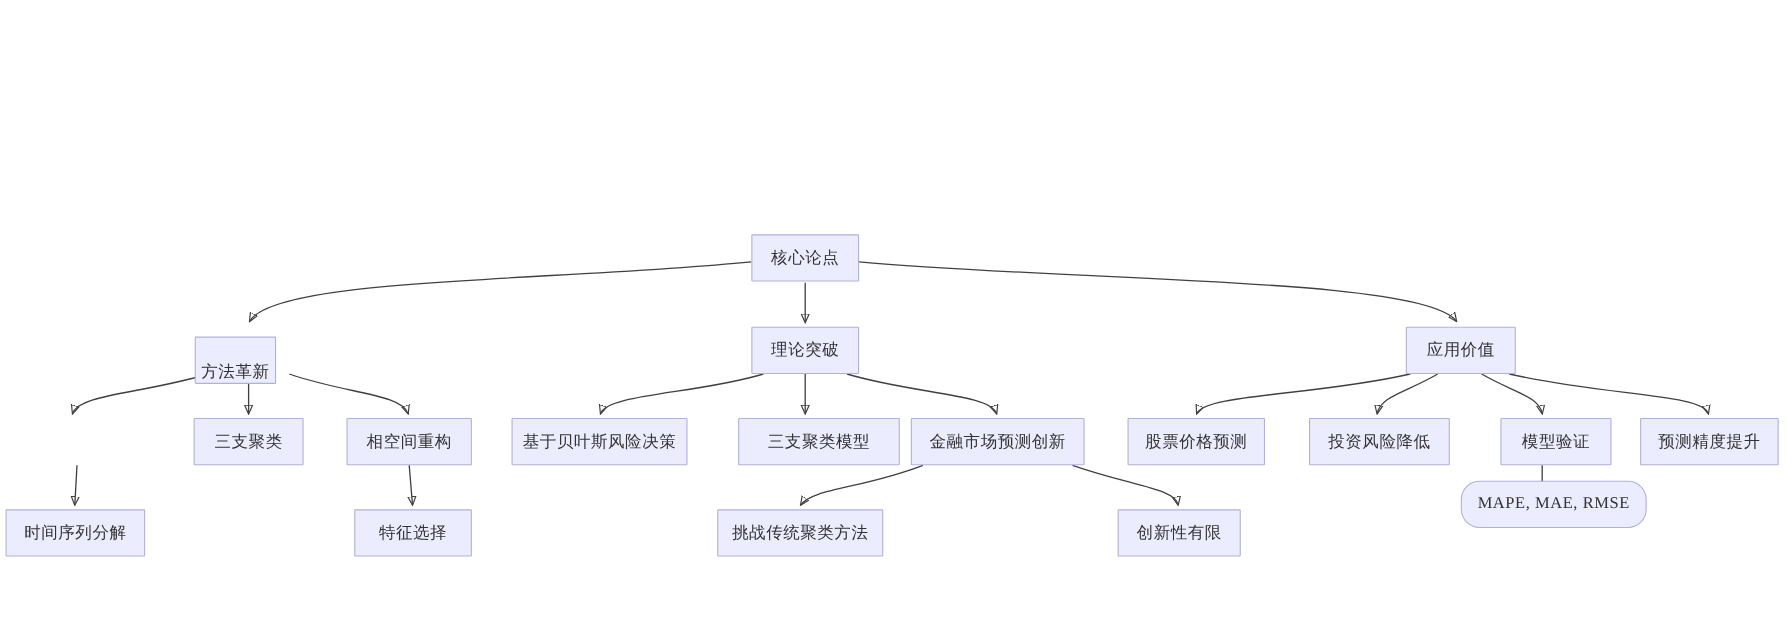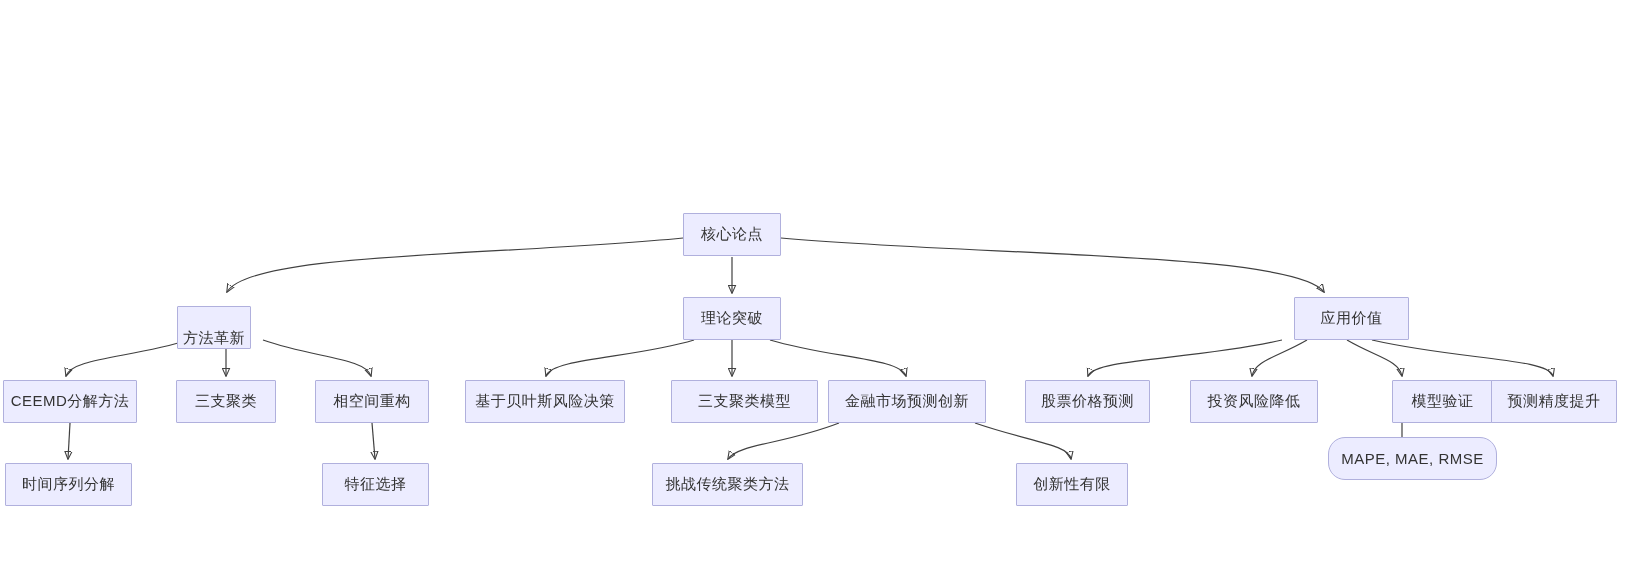--- a/index.html
+++ b/index.html
@@ -9,21 +9,21 @@
     --text: #333333;
     --background: #ffffff;
   }
   * { margin: 0; padding: 0; box-sizing: border-box; }
   html, body { background: var(--background); }
   .canvas {
     position: relative;
     width: 1628px;
     height: 576px;
     background: var(--background);
-    font-family: Liberation Sans, sans-serif;
+    font-family: Liberation Serif, serif;
     overflow: hidden;
   }
   .edges {
     position: absolute;
     left: 0; top: 0;
     width: 1628px; height: 576px;
   }
   .edges path { stroke: var(--edge); stroke-width: 1.2; fill: none; }
   .node {
     position: absolute;
@@ -74,27 +74,24 @@
   <div class="node" style="left:683px; top:213px; width:98px;">
       <span>核心论点</span>
     </div>
 
   <div class="node" style="left:177px; top:306px; width:74px;align-items:flex-end;">
       <span>方法革新</span>
     </div>
   <div class="node" style="left:683px; top:297px; width:98px;">
       <span>理论突破</span>
     </div>
-  <div class="node" style="left:1278px; top:297px; width:115px;margin-left:16px;">
+  <div class="node" style="left:1278px; top:297px; width:100px;">
       <span>应用价值</span>
     </div>
 
-  <div class="node" style="left:3px; top:380px; width:134px;">
-      <span>CEEMD分解方法</span>
-    </div>
   <div class="node" style="left:176px; top:380px; width:100px;">
       <span>三支聚类</span>
     </div>
   <div class="node" style="left:315px; top:380px; width:114px;">
       <span>相空间重构</span>
     </div>
   <div class="node" style="left:465px; top:380px; width:160px;justify-content:center;">
       <span>基于贝叶斯风险决策</span>
     </div>
   <div class="node" style="left:671px; top:380px; width:147px;">
@@ -102,21 +99,21 @@
     </div>
   <div class="node" style="left:828px; top:380px; width:158px;">
       <span>金融市场预测创新</span>
     </div>
   <div class="node" style="left:1025px; top:380px; width:125px;">
       <span>股票价格预测</span>
     </div>
   <div class="node" style="left:1190px; top:380px; width:128px;">
       <span>投资风险降低</span>
     </div>
-  <div class="node" style="left:1392px; top:380px; width:101px;">
+  <div class="node" style="left:1364px; top:380px; width:101px;">
       <span>模型验证</span>
     </div>
   <div class="node" style="left:1491px; top:380px; width:126px;">
       <span>预测精度提升</span>
     </div>
 
   <div class="node" style="left:5px; top:463px; width:127px;">
       <span>时间序列分解</span>
     </div>
   <div class="node" style="left:322px; top:463px; width:107px;">

